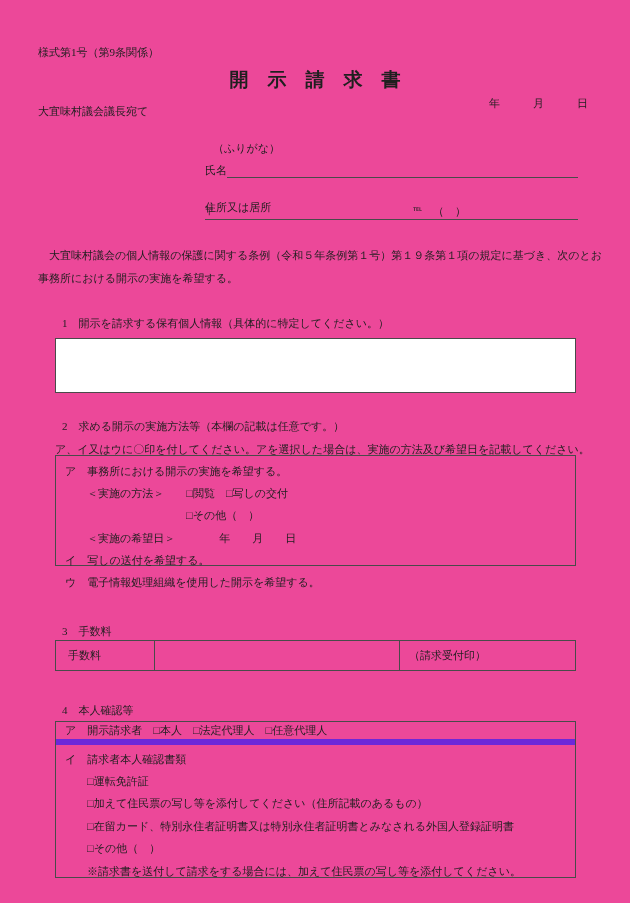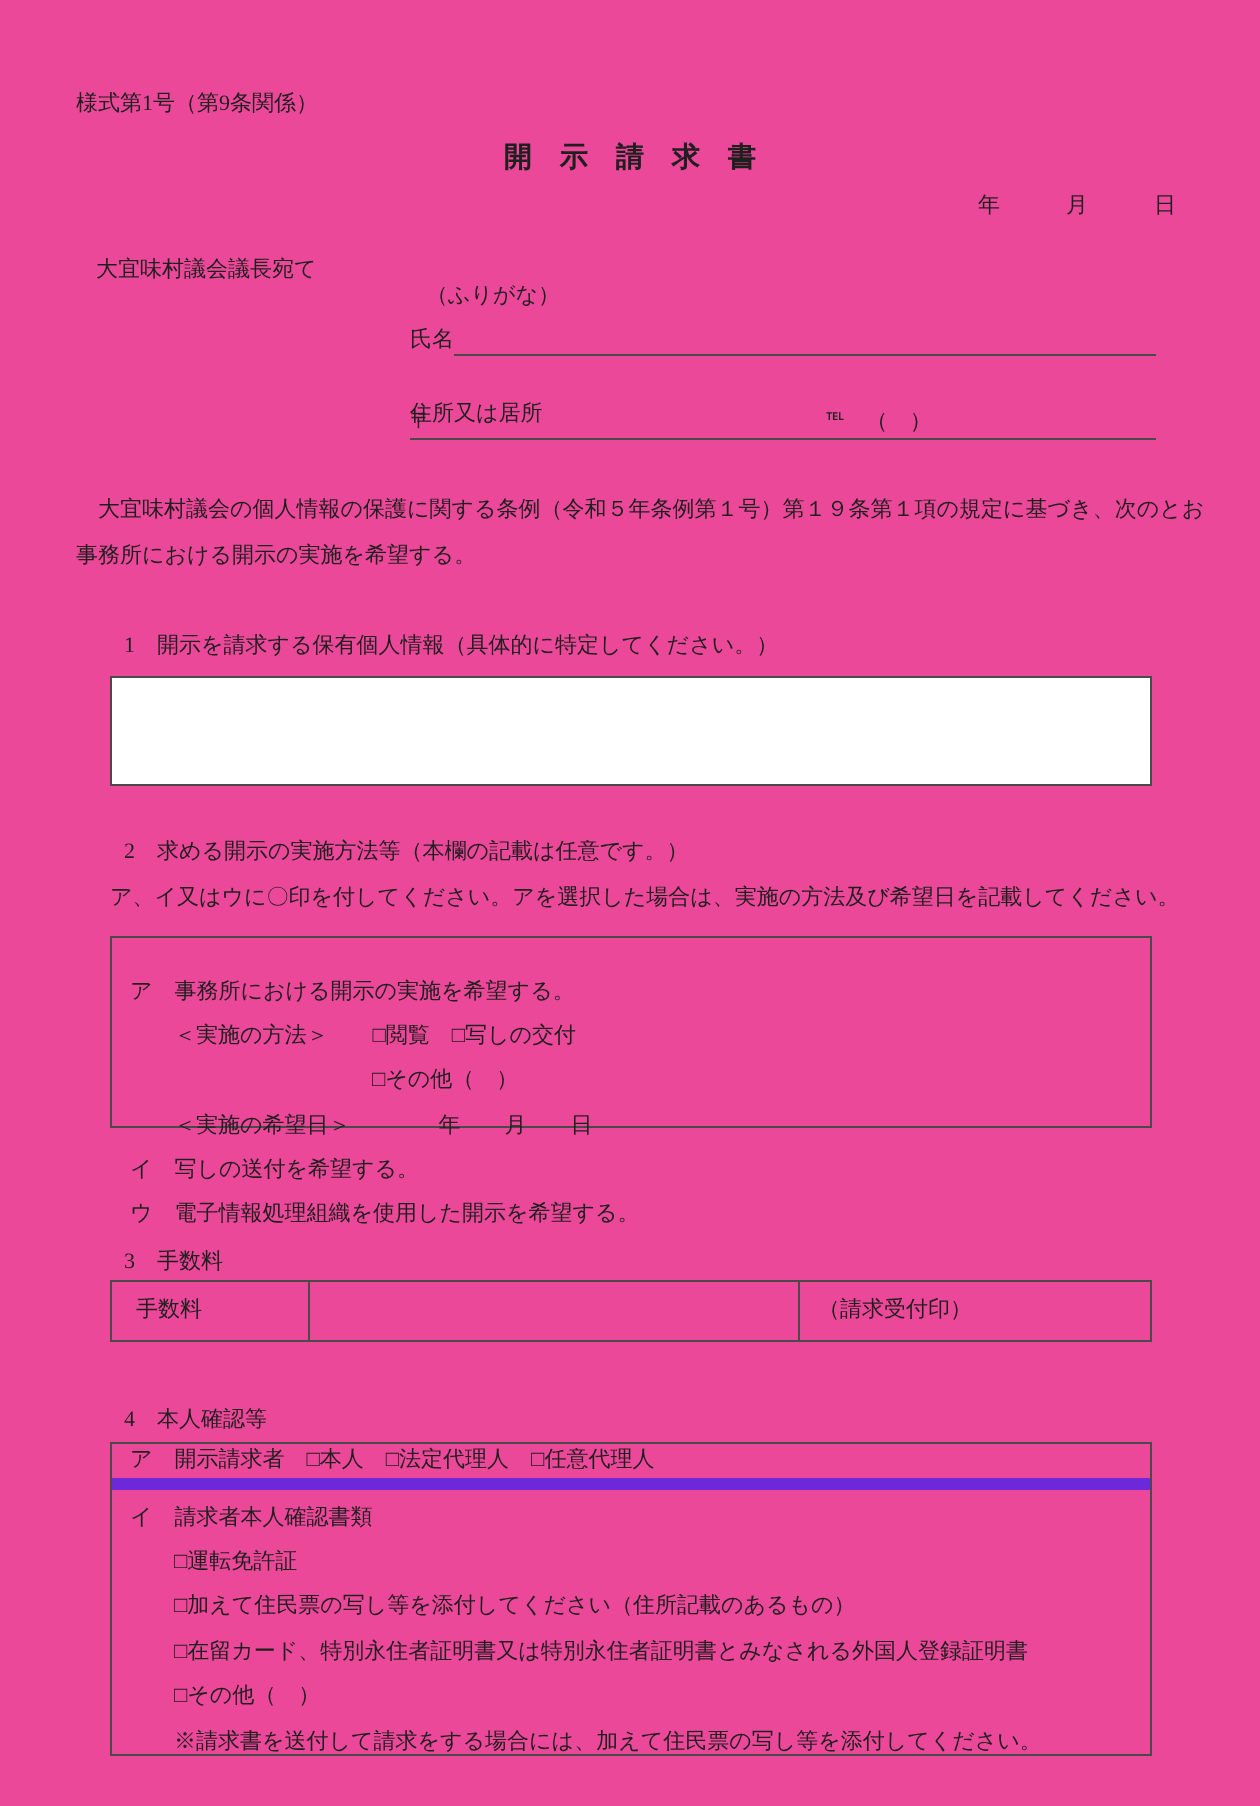--- a/index.html
+++ b/index.html
@@ -5,38 +5,38 @@
   * { margin:0; padding:0; box-sizing:border-box; }
   html,body { background:#e8e8e8; }
   body { font-family:"Liberation Serif","DejaVu Serif",serif; }
   .page {
     position:relative; width:630px; height:903px; margin:0 auto;
     background:#ec4899; color:#1f1f1f; font-size:11px; line-height:15px;
     overflow:hidden;
   }
   .abs { position:absolute; white-space:pre; }
   .form-number { left:38px; top:45px; }
-  .title { left:0; right:0; top:72px; text-align:center; font-size:14px; font-weight:bold; line-height:16px; }
+  .title { left:0; right:0; top:72px; text-align:center; font-size:19px; font-weight:bold; line-height:16px; }
   .date-line { top:96px; right:42px; }
-  .addressee { left:38px; top:128px;margin-left:10px; }
+  .addressee { left:38px; top:104px; }
   .furigana { left:213px; top:141px; }
   .field-row { display:flex; align-items:flex-end; height:15px; }
   .name-row { left:205px; top:163px; width:373px; }
   .name-fill { flex:1; border-bottom:1px solid #4a4a4a; height:15px; }
   .addr-label { left:205px; top:200px;font-family:Liberation Serif, serif; }
   .postal-row { left:205px; top:205px; width:373px; height:15px; border-bottom:1px solid #4a4a4a; }
   .tel-label { margin-left:197px; }
   .intro-line1 { left:38px; top:248px; }
   .intro-line2 { left:38px; top:271px; }
   .s-heading { left:62px; }
   .s1-heading { top:316px; }
   .box1 { position:absolute; left:55px; top:338px; width:521px; height:55px; border:1px solid #4a4a4a; background:#fff; }
   .s2-heading { top:419px; }
   .s2-note { left:55px; top:442px; }
-  .box2 { position:absolute; left:55px; top:468px; width:521px; height:96px; border:1px solid #4a4a4a; padding-top:16px; }
+  .box2 { position:absolute; left:55px; top:455px; width:521px; height:111px; border:1px solid #4a4a4a; padding-top:4px; }
   .box2 .line { height:22.3px; display:flex; align-items:center; padding-left:9px; white-space:pre; }
   .s3-heading { top:624px; }
   .table3 { position:absolute; left:55px; top:640px; width:521px; height:31px; border:1px solid #4a4a4a; display:flex; }
   .t3c1 { width:99px; border-right:1px solid #4a4a4a; display:flex; align-items:center; padding-left:12px; }
   .t3c2 { width:245px; border-right:1px solid #4a4a4a; }
   .t3c3 { flex:1; display:flex; align-items:center; padding-left:9px; }
   .s4-heading { top:703px; }
   .table4 { position:absolute; left:55px; top:721px; width:521px; height:157px; border:1px solid #4a4a4a; }
   .t4row1 { height:23px; border-bottom:6px solid #6d28d9; display:flex; align-items:center; padding-left:9px; white-space:pre; }
   .t4row2 { padding-top:3px; }

